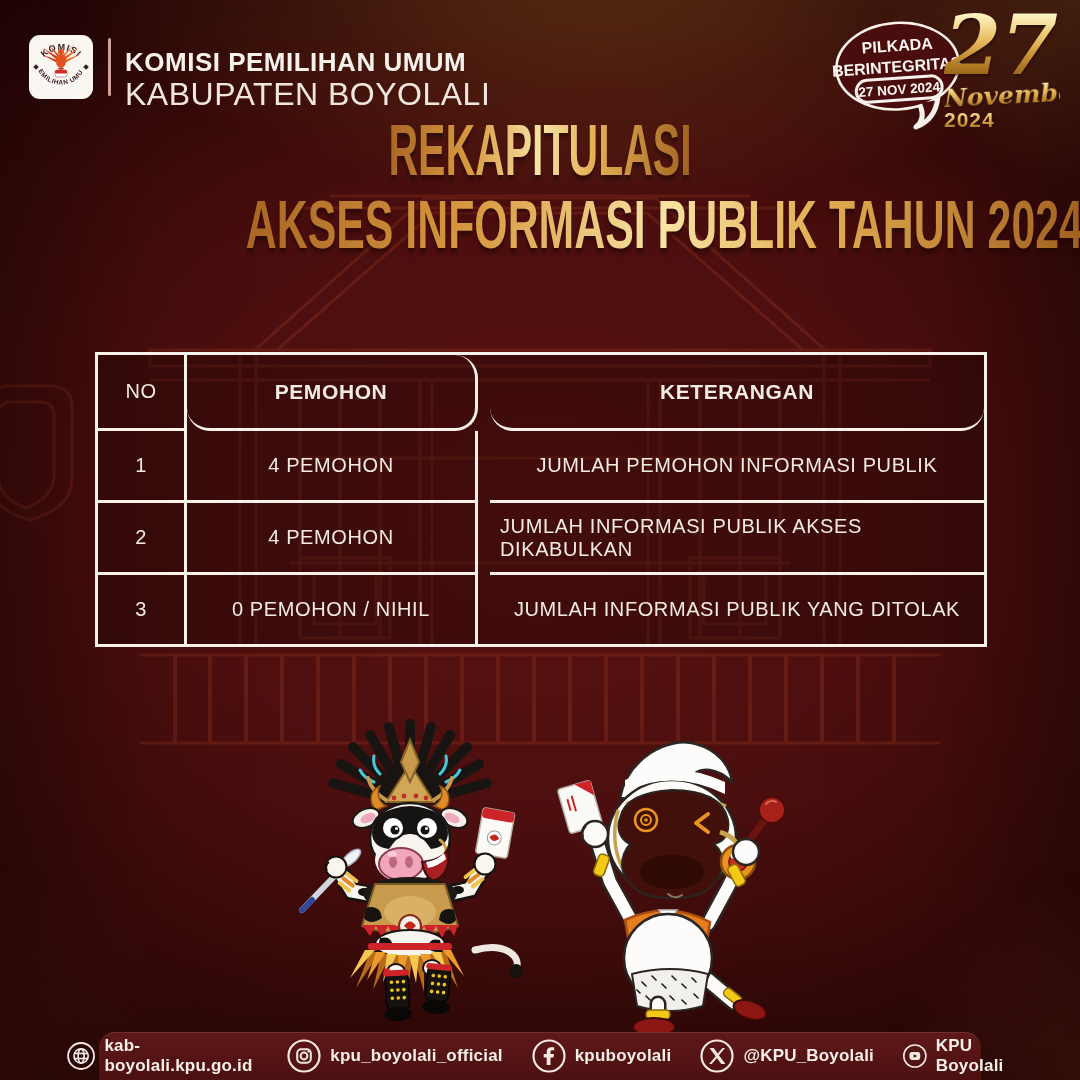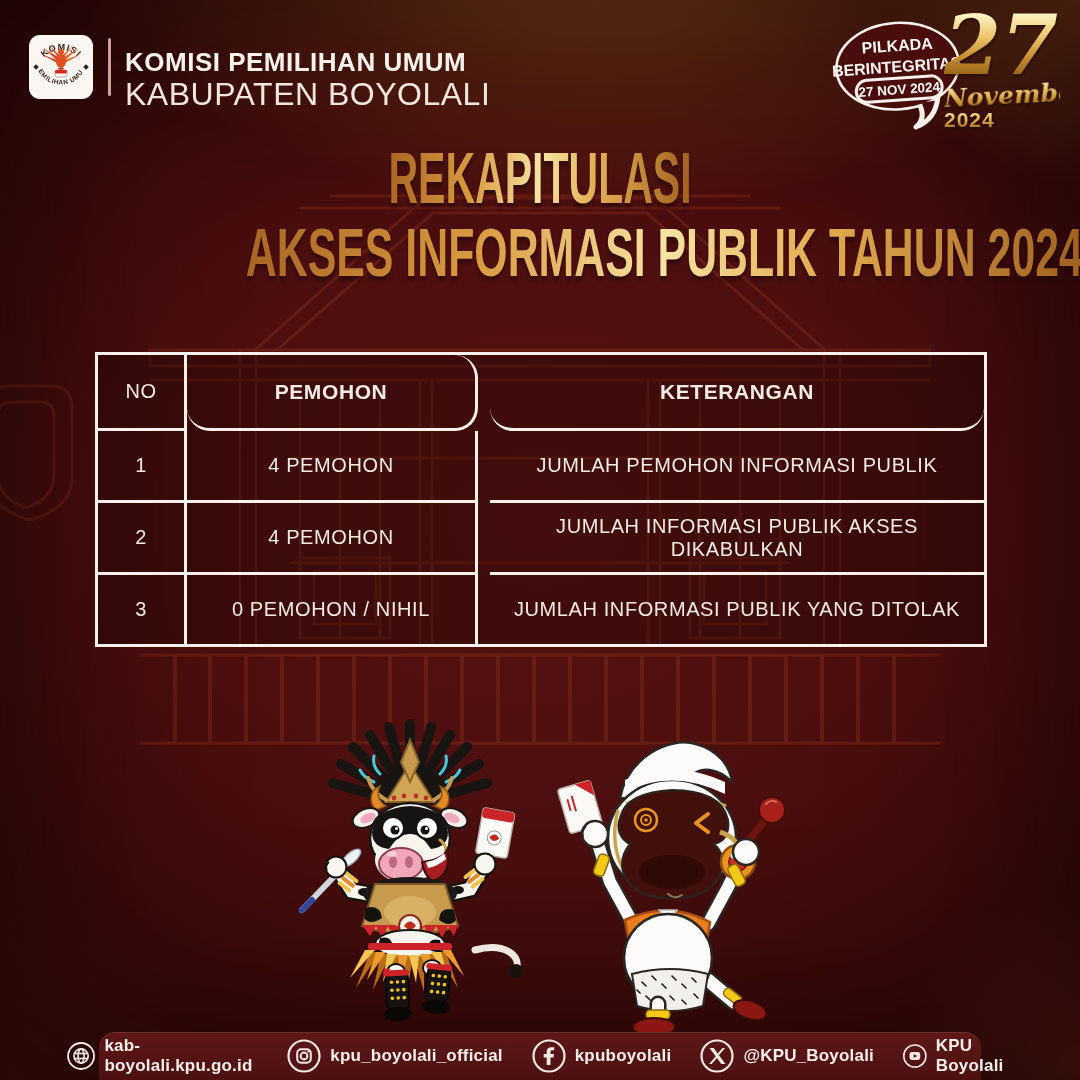--- a/index.html
+++ b/index.html
@@ -23,33 +23,33 @@
   .org-2{font-size:32px;font-weight:400;color:#f1e6de;letter-spacing:.5px;}
   
   .datebadge{position:absolute;top:12px;right:20px;width:116px;text-align:left;}
   .gold-text{background:linear-gradient(180deg,#fdf3c2 4%,#ecc269 38%,#c08a2c 70%,#8f5d14 100%);
     -webkit-background-clip:text;background-clip:text;color:transparent;
     filter:drop-shadow(1px 2px 1px rgba(30,8,4,.6));}
   .day27{font-family:"DejaVu Serif",serif;font-weight:700;font-style:italic;font-size:82px;line-height:.82;}
   .monthNov{font-family:"DejaVu Serif",serif;font-style:italic;font-weight:700;font-size:25px;margin-top:2px;transform:rotate(-3deg);}
   .year24{font-weight:700;font-size:21px;letter-spacing:1px;margin-top:-2px;}
   
-  .title{position:absolute;top:142px;left:0;width:1080px;text-align:center;}
+  .title{position:absolute;top:114px;left:0;width:1080px;text-align:center;}
   .title-line{font-weight:700;color:transparent;display:inline-block;white-space:nowrap;
     background:linear-gradient(94deg,#a96523 0%,#d99b42 28%,#f7e4a4 50%,#e3ae52 68%,#a0601f 100%);
     -webkit-background-clip:text;background-clip:text;
     filter:drop-shadow(0 4px 2px rgba(25,6,3,.55));}
   .title-1{font-size:72px;transform:scaleX(.57);line-height:1.0;}
   .title-2{font-size:68px;transform:scaleX(.63);line-height:1.0;margin-top:4px;}
   
   .rek-table{position:absolute;left:95px;top:352px;width:886px;
     display:grid;grid-template-columns:89px 291px 1fr;
     border:3px solid #f6f1ea;background:rgba(28,4,4,.38);}
   .cell{border-right:3px solid #f6f1ea;border-bottom:3px solid #f6f1ea;
-    display:flex;align-items:center;justify-content:center;text-align:center;
+    display:flex;align-items:center;justify-content:center;text-align:left;
     color:#f2ebe4;font-size:20px;letter-spacing:.6px;padding:0 10px;}
   .cell.last-col{border-right:none;margin-left:12px;}
   .cell.last-row{border-bottom:none;}
   .cell.hdr-row{height:73px;}
   .cell.body-row{height:69px;}
   .cell.bold{font-weight:700;font-size:21px;border-radius:23px;}
   
   .footer-bar{position:absolute;left:99px;right:99px;bottom:0;height:48px;
     border-radius:16px 16px 0 0;
     background:linear-gradient(180deg,#5e1818 0%,#4c1011 100%);

